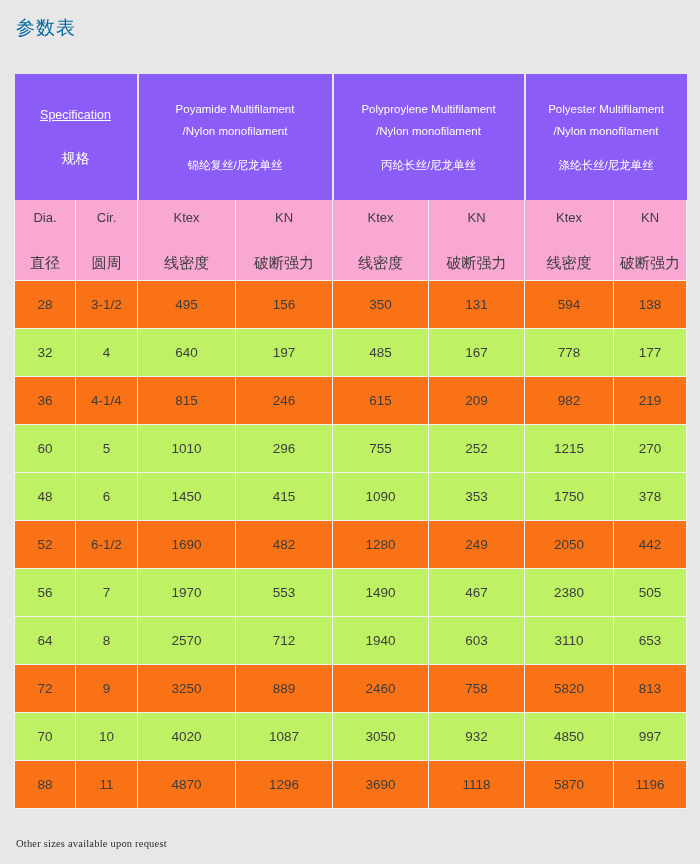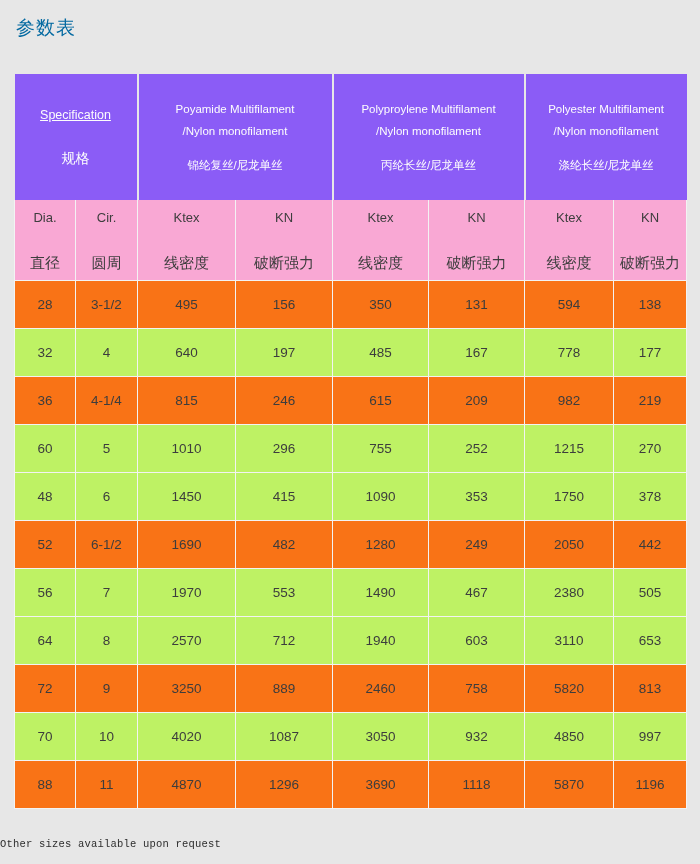--- a/index.html
+++ b/index.html
@@ -114,23 +114,23 @@
     border-right: 1px solid #f3f3f3;
     border-bottom: 1px solid #f3f3f3;
   }
   .data-cell:first-child { border-left: 1px solid #f3f3f3; }
 
   tr.row-odd  .data-cell { background: #f97316; }
   tr.row-even .data-cell { background: #bef264; }
 
   #table-note {
     position: absolute;
-    left: 0;
+    left: 16px;
     top: 838px;
-    font-family: Liberation Mono, monospace;
+    font-family: Liberation Serif, serif;
     font-size: 10.5px;
     color: #2e2e2e;
     letter-spacing: 0.2px;
   }
 </style>
 </head>
 <body>
 
 <div id="page-title">参数表</div>
 

